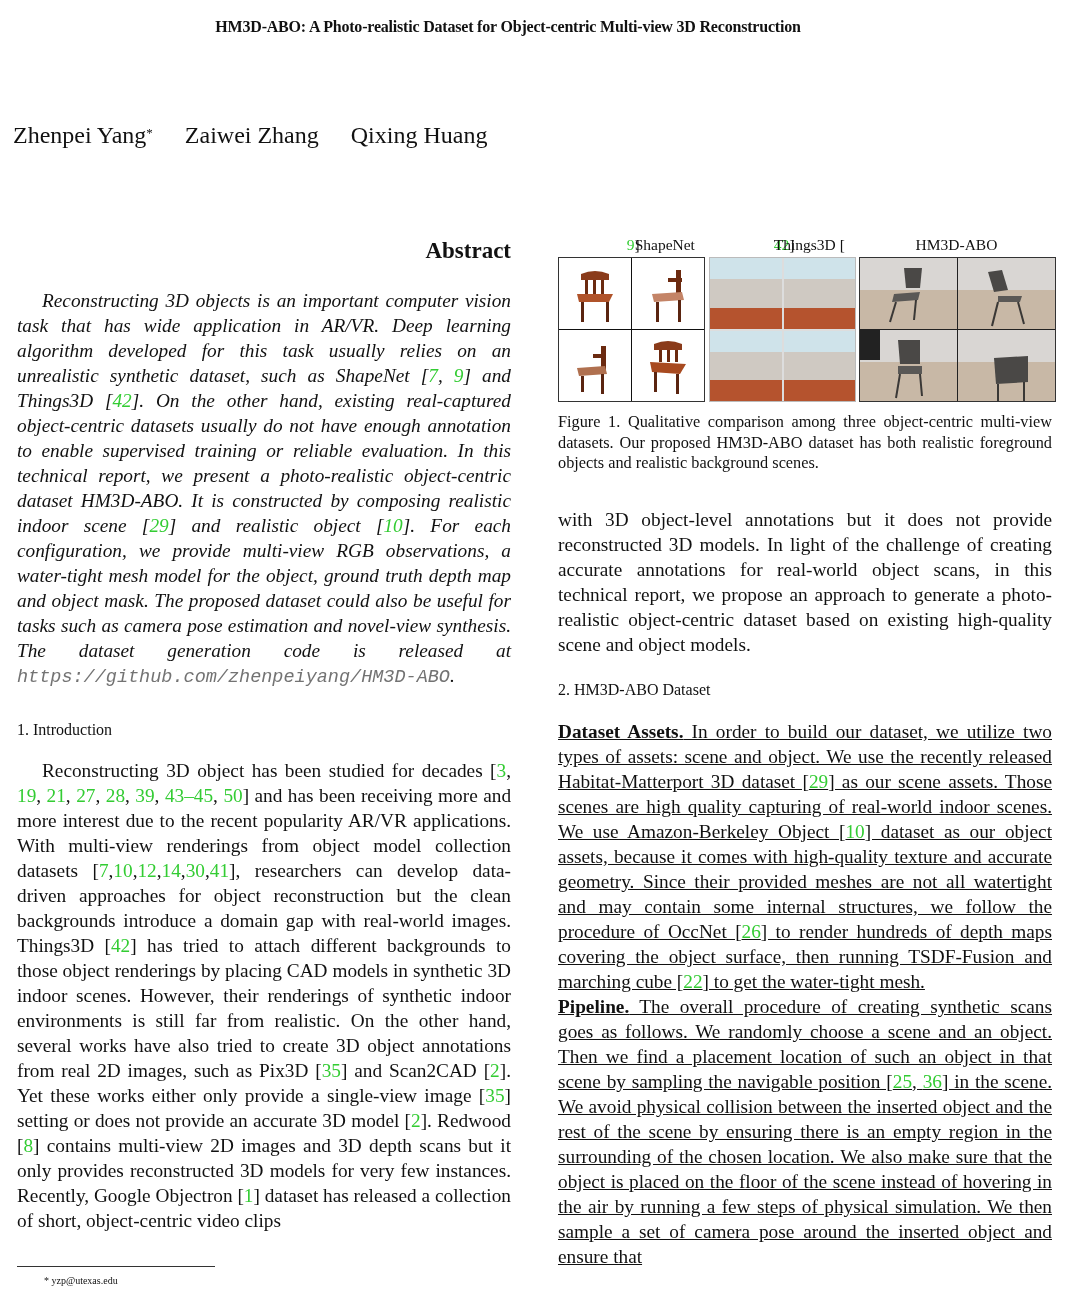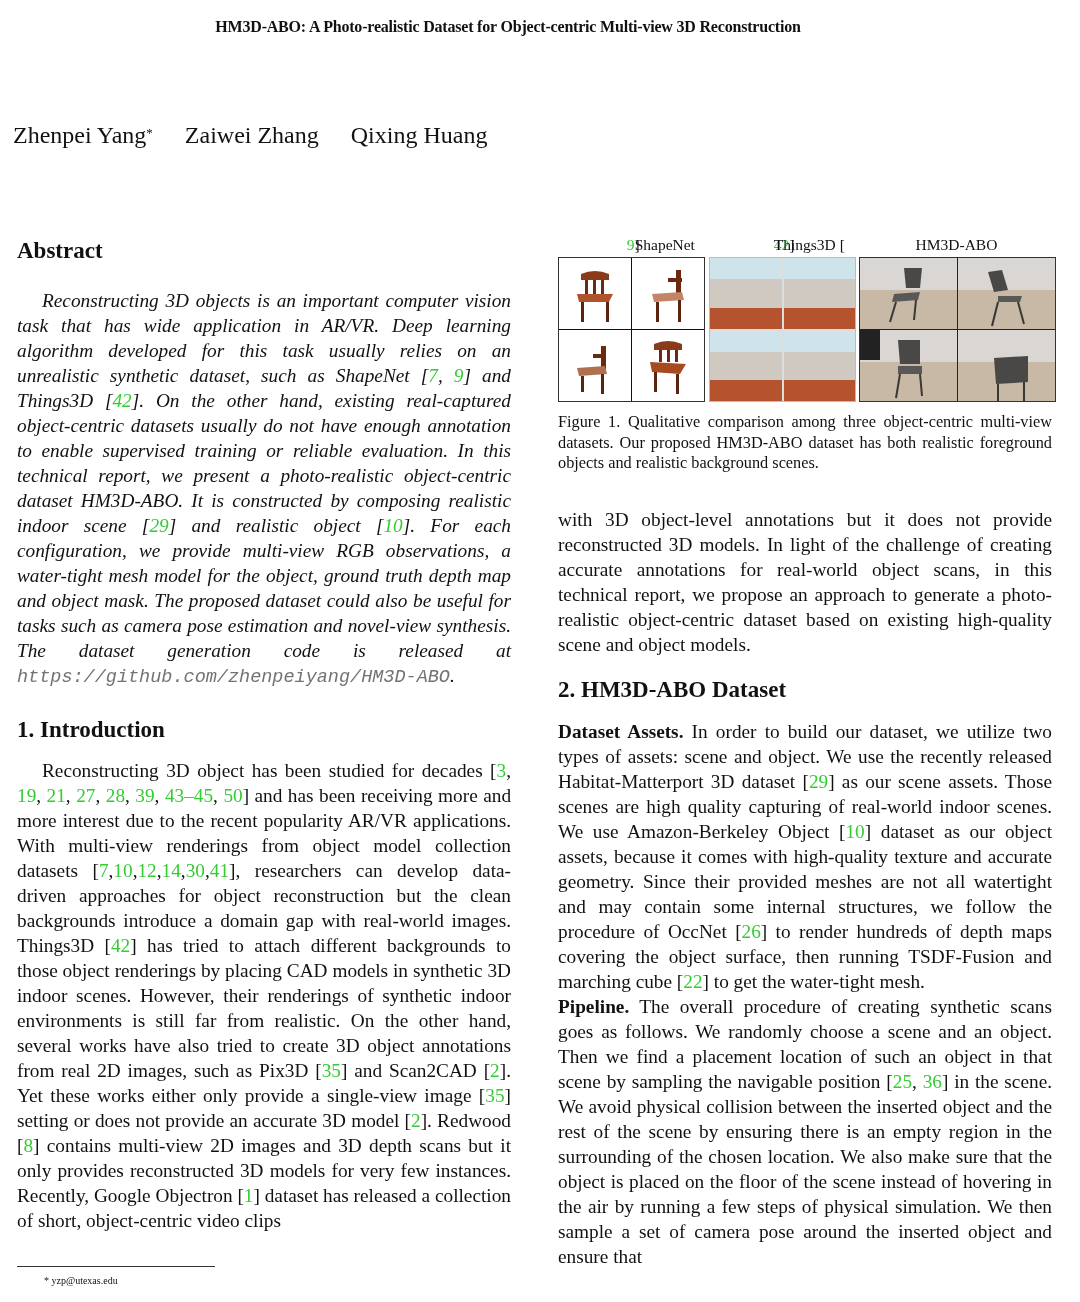--- a/index.html
+++ b/index.html
@@ -4,44 +4,44 @@
 <style>
   html, body { margin:0; padding:0; background:#ffffff; }
   body { width:1080px; height:1302px; position:relative; overflow:hidden; color:#111; font-family:"Liberation Serif", "DejaVu Serif", serif; }
   .title { position:absolute; left:0; width:1016px; top:12px; text-align:center; font-weight:bold; font-size:16px; line-height:30px; letter-spacing:-0.2px; }
   .authors { position:absolute; left:0; width:1080px; top:120px; text-align:left; font-size:24px; line-height:30px; }
   .authors .name { margin:0 13px; }
   .authors sup { font-size:13px; vertical-align:top; position:relative; top:-2px; }
   .col { position:absolute; width:494px; font-size:19.3px; line-height:25px; text-align:justify; }
   .col.left { left:17px; }
   .col.right { left:558px; }
-  .abstract-head { position:absolute; left:17px; width:494px; top:238px; text-align:left; font-weight:bold; font-size:23px; }
+  .abstract-head { position:absolute; left:17px; width:494px; top:238px; text-align:right; font-weight:bold; font-size:23px; }
   .abstract { top:288px; font-style:italic; text-indent:25px; }
   .cite { color:#33cc33; font-style:inherit; }
   .link { color:#737373; font-family:"Liberation Mono", "DejaVu Sans Mono", monospace; font-size:18.5px; }
-  .sec-head { position:absolute; font-weight:bold; font-size:23px; line-height:28px; }
+  .sec-head { position:absolute; font-weight:normal; font-size:16px; line-height:28px; }
   .intro-head { left:17px; top:716px; }
   .intro { top:758px; text-indent:25px; }
   .footnote-rule { position:absolute; left:17px; top:1266px; width:198px; height:1px; background:#333; }
   .footnote { position:absolute; left:44px; top:1271px; font-size:10px; line-height:20px; }
   .fig { position:absolute; left:558px; top:236px; width:500px; }
   .fig-labels { position:relative; height:20px; font-size:15.5px; }
   .fig-labels span { position:absolute; top:0; text-align:center; }
   .grid { position:absolute; top:21px; border:1px solid #333; display:grid; grid-template-columns:1fr 1fr; grid-template-rows:1fr 1fr; gap:0; background:#333; }
   .grid .cell { position:relative; overflow:hidden; }
   .g1 { left:0; width:145px; height:143px; background:#111; gap:1px; }
   .g2 { left:151px; width:145px; height:143px; gap:2px; background:#ddd; border-color:#bbb; }
   .g3 { left:301px; width:195px; height:143px; gap:1px; background:#222; }
   .chair-cell { background:#fff; }
   .sofa-cell { background:linear-gradient(180deg,#cfe3ea 0 30%, #cfc9c2 30% 70%, #b5532e 70% 100%); }
   .room-cell { background:linear-gradient(180deg,#d9d6d3 0 45%, #c8b8a6 45% 100%); }
   .caption { position:absolute; left:0; top:176px; width:494px; font-size:16.3px; line-height:20.5px; text-align:justify; }
   .right-cont { top:507px; }
   .sec2-head { left:558px; top:676px; }
-  .sec2 { top:719px; }
+  .sec2 { top:719px;text-decoration:underline; }
   .para-lead { font-weight:bold; }
 </style>
 </head>
 <body>
 
 <div class="title">
   <div>HM3D-ABO: A Photo-realistic Dataset for Object-centric Multi-view 3D Reconstruction</div>
 </div>
 
 <div class="authors">

